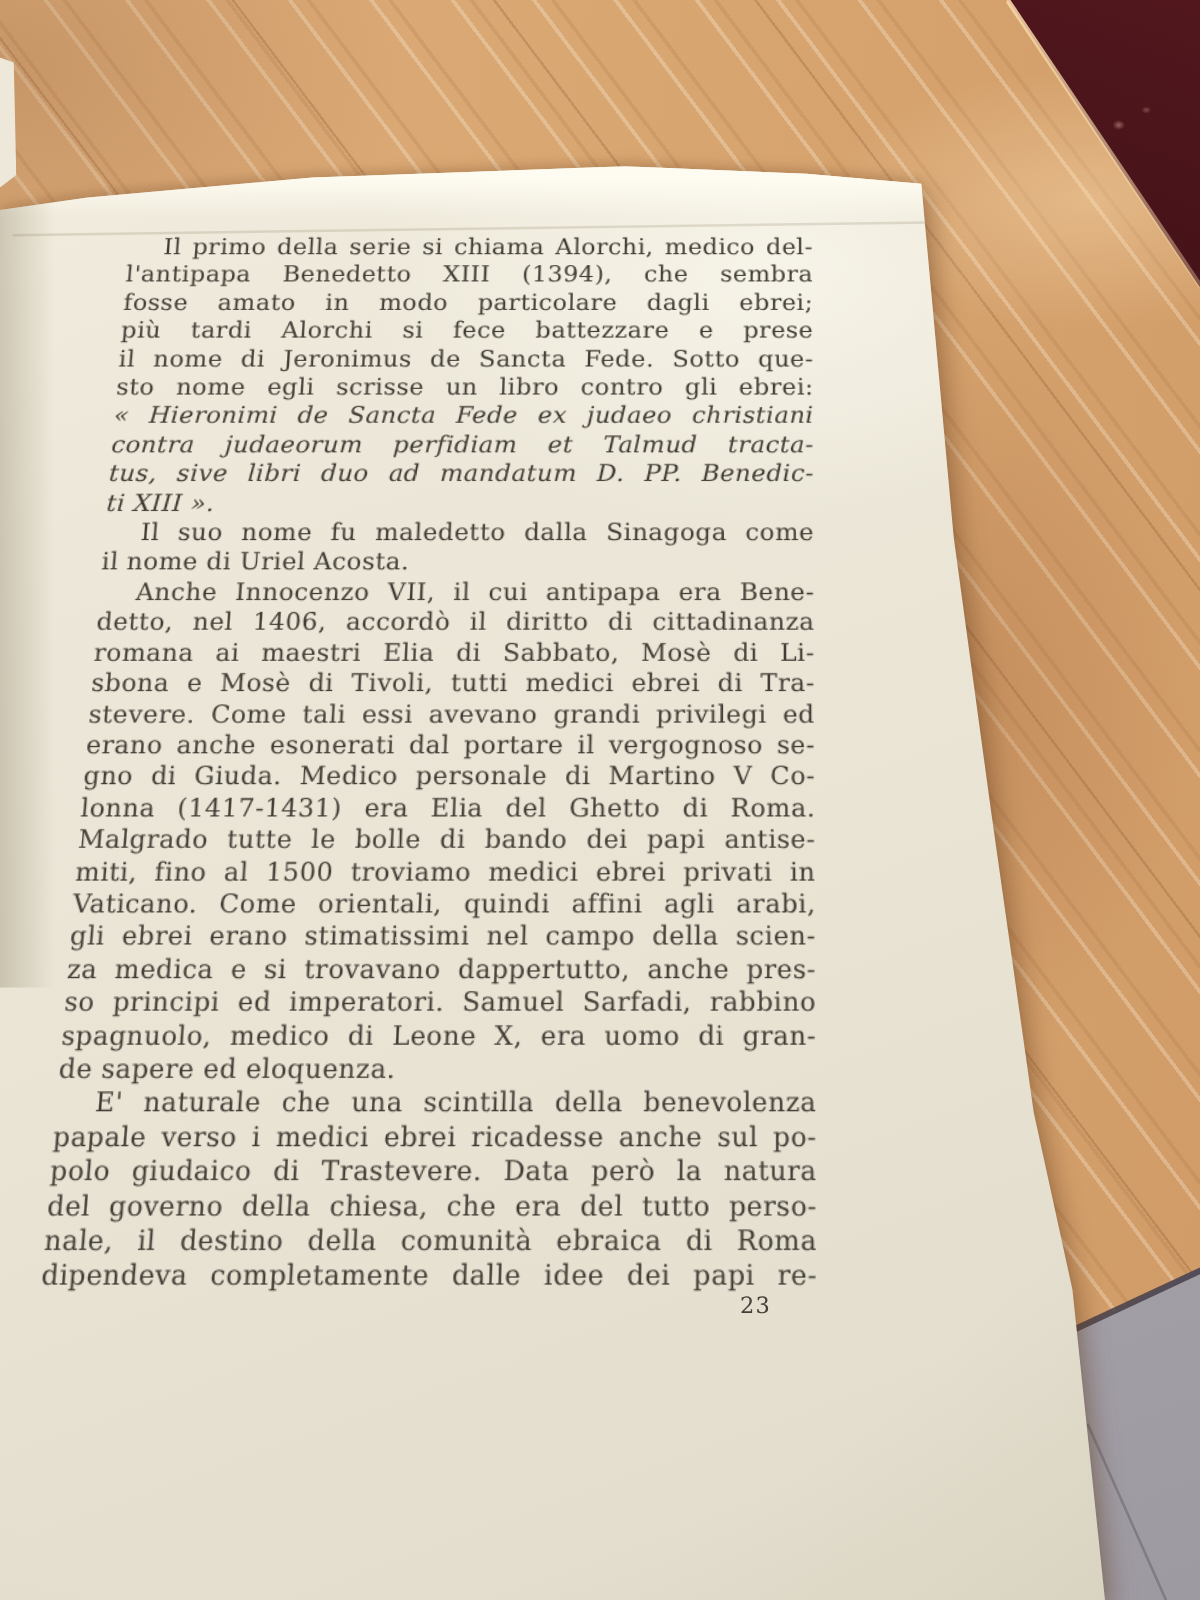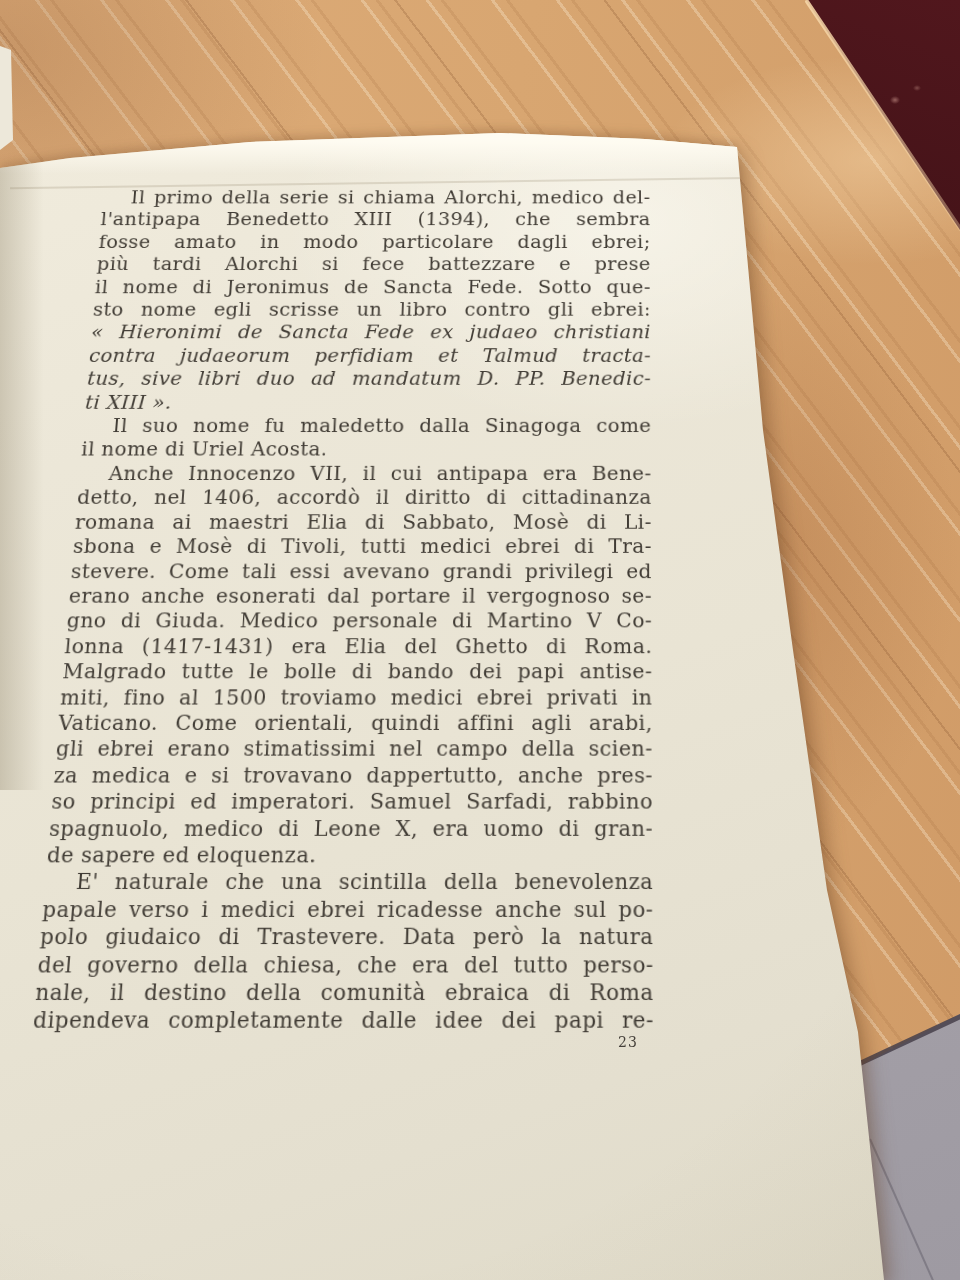--- a/index.html
+++ b/index.html
@@ -99,22 +99,22 @@
     transform-origin:50% 50%;
     color:#413c35;
     font-size:20.3px; line-height:25.4px; letter-spacing:.4px;
   }
   .line { text-align:justify; text-align-last:justify; text-justify:inter-word; white-space:normal; }
   .line.flush  { text-align-last:left; }
   .line.indent { text-indent:30px; }
   .line.italic { font-style:italic; }
 
   .page-number {
-    position:absolute; left:618px; top:1034px;
-    font-size:14px; color:#45403a; letter-spacing:1px;
+    position:absolute; left:592px; top:1034px;
+    font-size:18px; color:#45403a; letter-spacing:1px;
   }
 </style>
 </head>
 <body>
 
 <div id="stage">
   <div class="wood"></div>
 
   <div class="maroon"></div>
   <div class="table-edge-top"></div>

